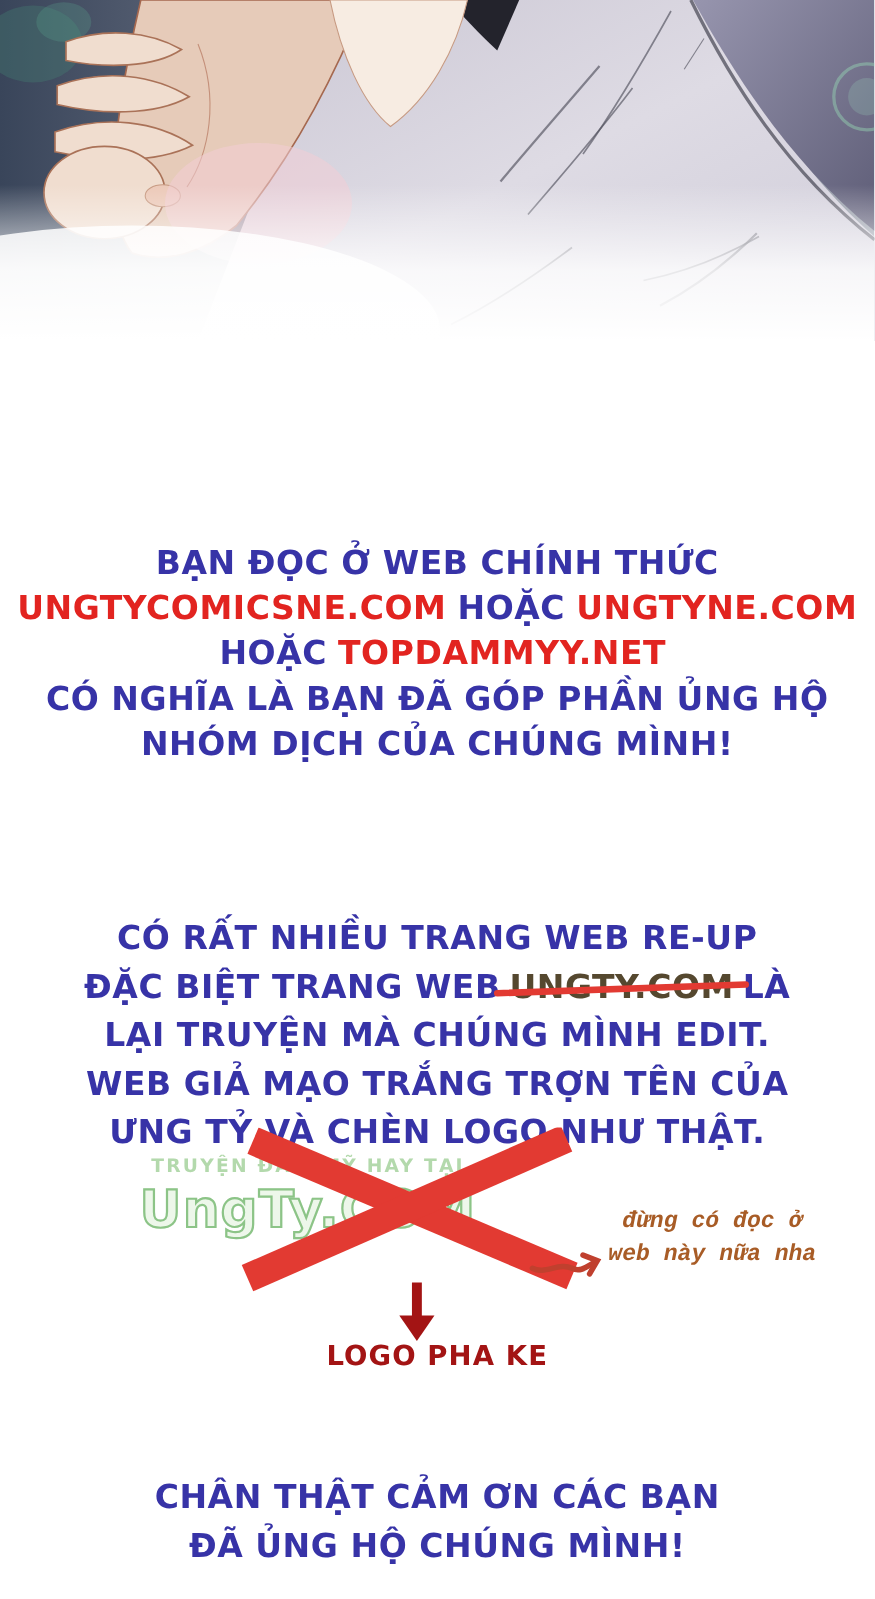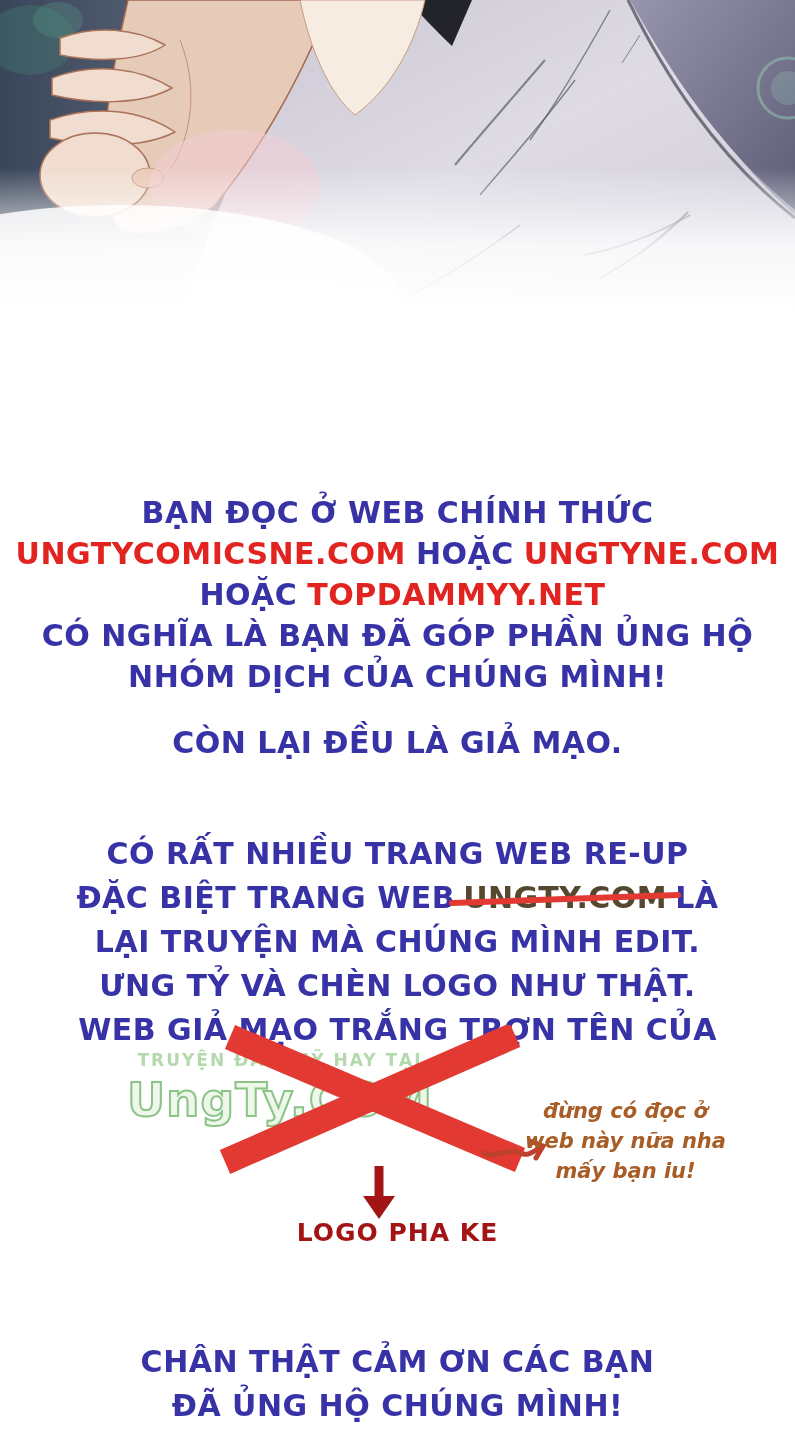--- a/index.html
+++ b/index.html
@@ -31,22 +31,22 @@
   }
   .logo-brand{
     position:absolute;top:1072px;left:0;width:560px;text-align:center;
     font-size:47px;line-height:56px;color:#edf7ea;
     -webkit-text-stroke:2px var(--logo-green);
     text-shadow:0 0 1px var(--logo-green);
     letter-spacing:1px;
   }
   .deco{position:absolute;top:1025px;left:190px;width:400px;height:210px;}
   .note{
-    position:absolute;top:1096px;left:503px;width:245px;text-align:center;
-    font-size:21px;line-height:30px;font-style:italic;color:var(--note-brown);
+    position:absolute;top:1096px;left:525px;width:245px;text-align:center;
+    font-size:21px;line-height:30px;font-style:italic;color:var(--note-brown);font-family:Liberation Mono, monospace;
   }
   .caption{
     position:absolute;top:1218px;left:0;width:795px;text-align:center;
     font-size:25px;letter-spacing:1px;color:var(--dark-red);
   }
 </style>
 </head>
 <body>
 
 <div class="page">
@@ -120,29 +120,28 @@
 
   <div class="blk" style="top:492px">
     <div class="ln blue">BẠN ĐỌC Ở WEB CHÍNH THỨC</div>
     <div class="ln"><span class="red">UNGTYCOMICSNE.COM</span><span class="blue sep">HOẶC</span><span class="red">UNGTYNE.COM</span></div>
     <div class="ln"><span class="blue sep">HOẶC</span><span class="red">TOPDAMMYY.NET</span></div>
     <div class="ln blue">CÓ NGHĨA LÀ BẠN ĐÃ GÓP PHẦN ỦNG HỘ</div>
     <div class="ln blue">NHÓM DỊCH CỦA CHÚNG MÌNH!</div>
   </div>
 
   <div class="blk" style="top:722px">
-    <div class="ln blue">CÒN LẠI ĐỀU LÀ GIẢ MẠO.</div>
   </div>
 
   <div class="blk wide" style="top:832px">
     <div class="ln blue">CÓ RẤT NHIỀU TRANG WEB RE-UP</div>
     <div class="ln"><span class="blue">ĐẶC BIỆT TRANG WEB</span><span class="struck">UNGTY.COM</span><span class="blue">LÀ</span></div>
     <div class="ln blue">LẠI TRUYỆN MÀ CHÚNG MÌNH EDIT.</div>
+    <div class="ln blue">WEB GIẢ MẠO TRẮNG TRỢN TÊN CỦA</div>
     <div class="ln blue">ƯNG TỶ VÀ CHÈN LOGO NHƯ THẬT.</div>
-    <div class="ln blue">WEB GIẢ MẠO TRẮNG TRỢN TÊN CỦA</div>
   </div>
 
   <div class="logo-tagline">TRUYỆN ĐAM MỸ HAY TẠI</div>
   <div class="logo-brand">UngTy.COM</div>
 
   <div class="deco">
     <svg width="400" height="210" viewBox="0 0 400 210">
 
       <g>
         <line x1="40" y1="12" x2="330" y2="135" stroke="#e23a32" stroke-width="26"></line>
@@ -157,21 +156,20 @@
       <g>
         <line x1="189" y1="141" x2="189" y2="176" stroke="#a31414" stroke-width="9"></line>
         <polygon points="173,171 205,171 189,194" fill="#a31414"></polygon>
       </g>
     </svg>
   </div>
 
   <div class="note">
     <div>đừng có đọc ở</div>
     <div>web này nữa nha</div>
-    <div>mấy bạn iu!</div>
   </div>
 
   <div class="caption">LOGO PHA KE</div>
 
   <div class="blk wide" style="top:1340px">
     <div class="ln blue">CHÂN THẬT CẢM ƠN CÁC BẠN</div>
     <div class="ln blue">ĐÃ ỦNG HỘ CHÚNG MÌNH!</div>
   </div>
 
 </div>

